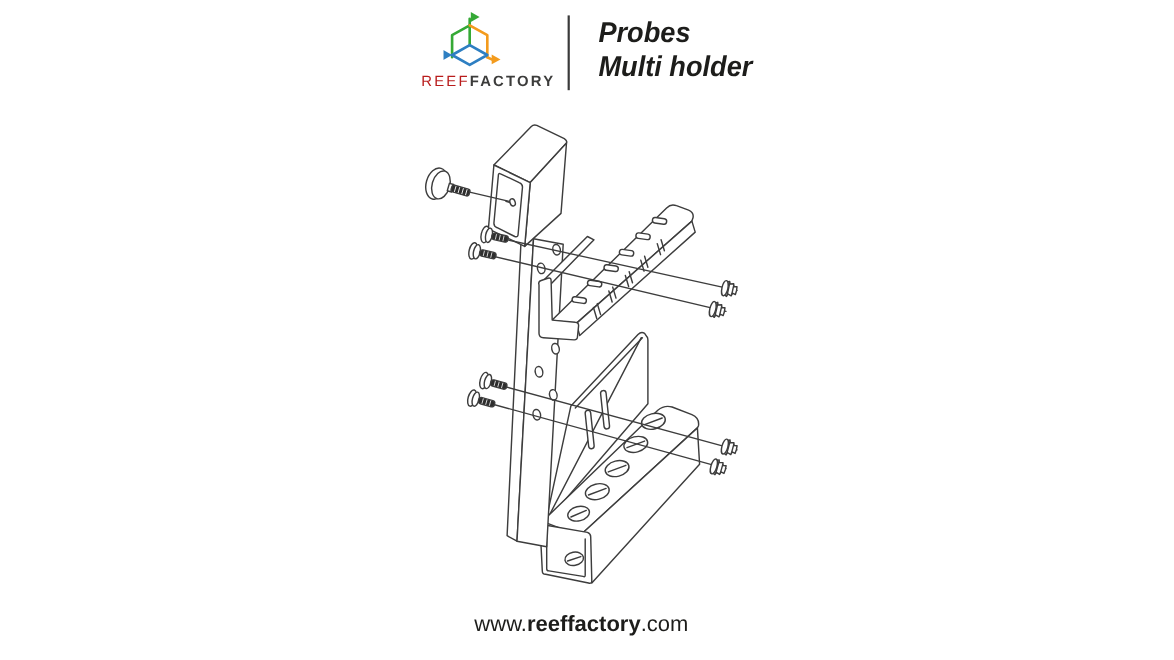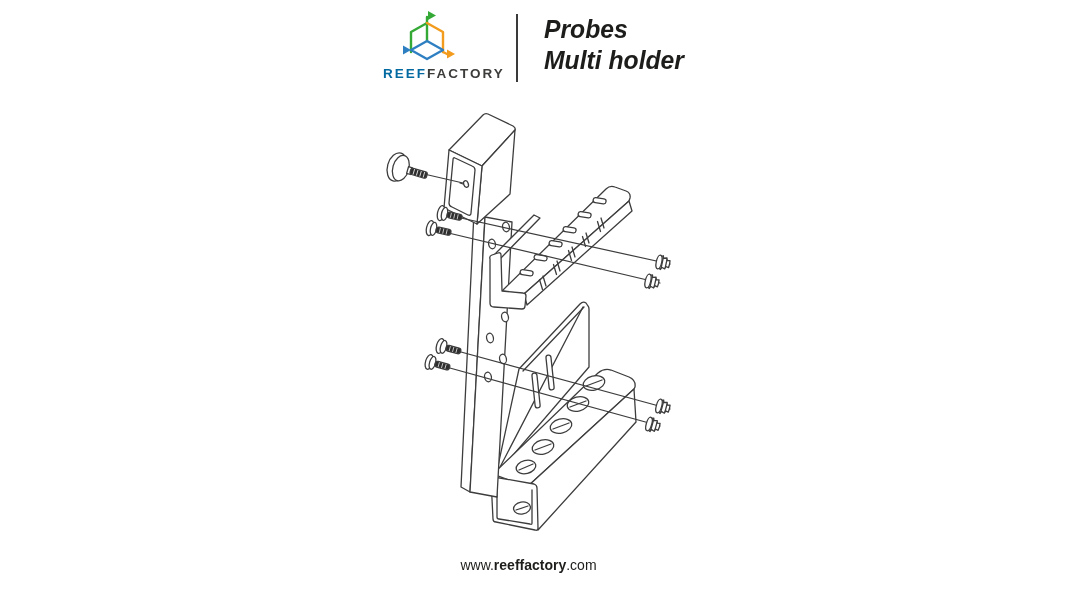--- a/index.html
+++ b/index.html
@@ -2,31 +2,31 @@
 <html><head>
 <meta charset="utf-8">
 <style>
   html,body{margin:0;padding:0;background:#ffffff;}
   .page{position:relative;width:1067px;height:600px;background:#fff;overflow:hidden;
         font-family:"Liberation Sans",sans-serif;color:#1d1d1b;}
   
   .logo-cube{position:absolute;left:403px;top:7px;width:56px;height:58px;}
   .brand{position:absolute;left:383px;top:66px;width:130px;font-size:13.5px;
          letter-spacing:2px;white-space:nowrap;}
-  .brand .b{font-weight:700;color:#0369a1;}
+  .brand .b{font-weight:400;color:#b91c1c;}
   .brand .r{font-weight:700;color:#3c3c3b;}
   .divider{position:absolute;left:516px;top:14px;width:2px;height:68px;background:#3a3a3a;}
   .title{position:absolute;left:544px;top:14px;font-size:26px;line-height:31px;
          font-weight:700;font-style:italic;color:#1d1d1b;transform:scaleX(.95);
          transform-origin:left top;white-space:nowrap;}
   
   .diagram{position:absolute;left:0;top:0;width:1067px;height:600px;}
   
   .footer{position:absolute;left:0;top:557px;width:1057px;text-align:center;
-          font-size:14px;color:#1d1d1b;}
+          font-size:20px;color:#1d1d1b;}
   .footer .b{font-weight:700;}
 </style>
 </head>
 <body>
 
 <div class="page">
 
   <svg class="logo-cube" viewBox="0 0 56 58">
     <g fill="none" stroke-width="2.4" stroke-linejoin="round" stroke-linecap="round">
 

